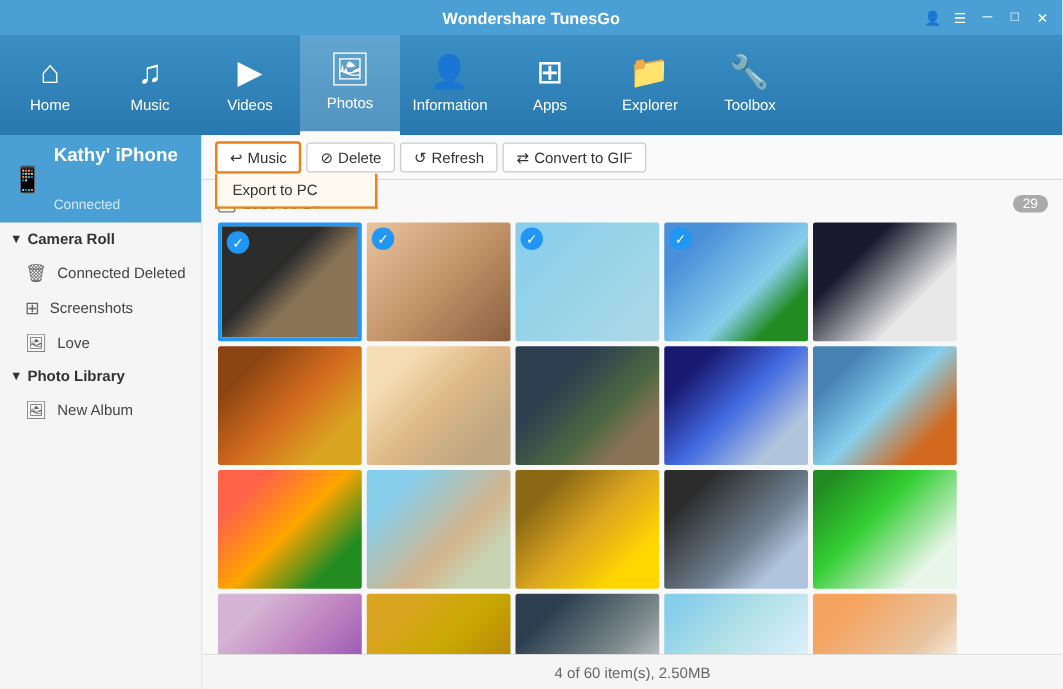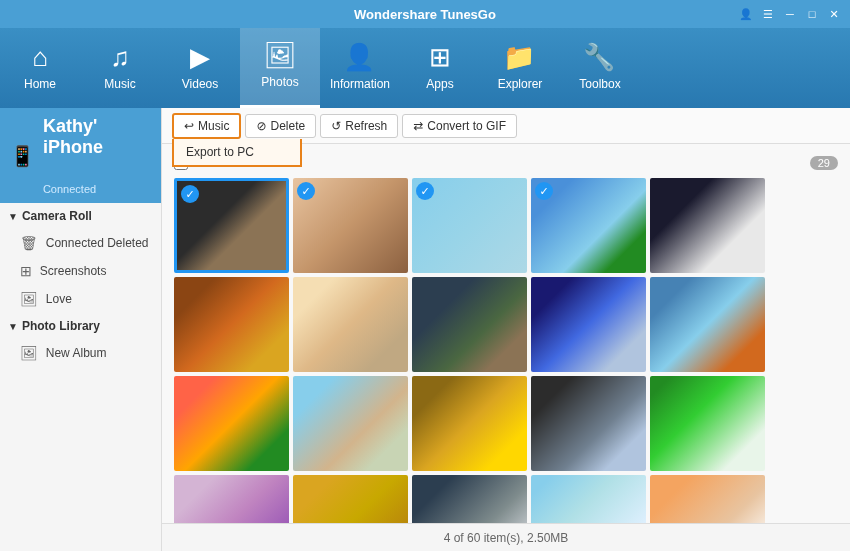--- a/index.html
+++ b/index.html
@@ -69,21 +69,21 @@
     }
     .device-header {
       background: #4a9fd4;
       color: white;
       padding: 8px 10px;
       display: flex;
       align-items: center;
       gap: 8px;
     }
     .device-icon { font-size: 20px; }
-    .device-info .device-name { font-weight: bold; font-size: 18px; }
+    .device-info .device-name { font-weight: bold; font-size: 15px; }
     .device-info .device-status { font-size: 11px; color: #d0eaff; margin-top: 25px; }
 
     .sidebar-section-label {
       display: flex;
       align-items: center;
       padding: 6px 8px;
       font-size: 12px;
       font-weight: bold;
       color: #333;
       cursor: pointer;

